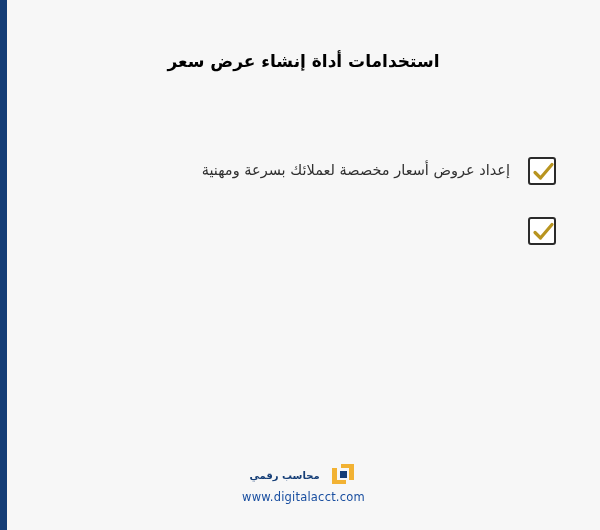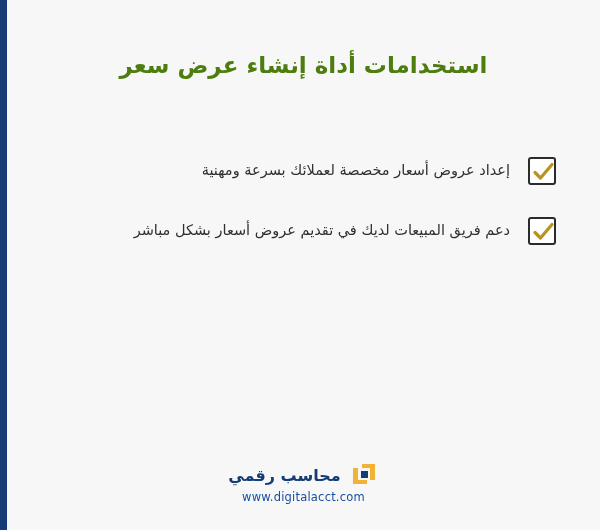--- a/index.html
+++ b/index.html
@@ -35,22 +35,22 @@
     width: 593px;
     height: 530px;
     background: #f7f7f7;
   }
   .title {
     position: absolute;
     top: 50px;
     right: 0;
     left: 0;
     text-align: center;
-    color: #4d7c0f;
-    font-size: 23px;
+    color: #000000;
+    font-size: 17px;
     font-weight: bold;
     line-height: 1.35;
     direction: rtl;
     padding: 0 40px;
   }
   .items {
     position: absolute;
     top: 152px;
     right: 0;
     left: 4px;
@@ -97,21 +97,21 @@
     direction: rtl;
   }
   .brand-row {
     display: flex;
     align-items: center;
     justify-content: center;
     gap: 8px;
   }
   .brand-name {
     color: #143d76;
-    font-size: 16px;
+    font-size: 10px;
     font-weight: bold;
     direction: rtl;
   }
   .brand-logo {
     width: 30px;
     height: 30px;
     position: relative;
     display: inline-block;
   }
   .brand-url {
@@ -142,21 +142,20 @@
         </span>
         <span class="item-text">إعداد عروض أسعار مخصصة لعملائك بسرعة ومهنية</span>
       </div>
 
       <div class="item">
         <span class="check-box">
           <svg width="24" height="24" viewBox="0 0 24 24" aria-hidden="true">
             <path d="M3 12.5 L8.5 18 L20 4.5" fill="none" stroke="#b8941f" stroke-width="3.2" stroke-linecap="round" stroke-linejoin="round"></path>
           </svg>
         </span>
-        <span class="item-text">دعم فريق المبيعات لديك في تقديم عروض أسعار بشكل مباشر</span>
       </div>
 
 
     </div>
 
     <div class="footer">
       <div class="brand-row">
         <span class="brand-logo">
           <svg width="30" height="30" viewBox="0 0 30 30" aria-hidden="true">
             <path d="M4 8 L4 24 L18 24 L18 20 L9 20 L9 8 Z" fill="#f2b233"></path>

